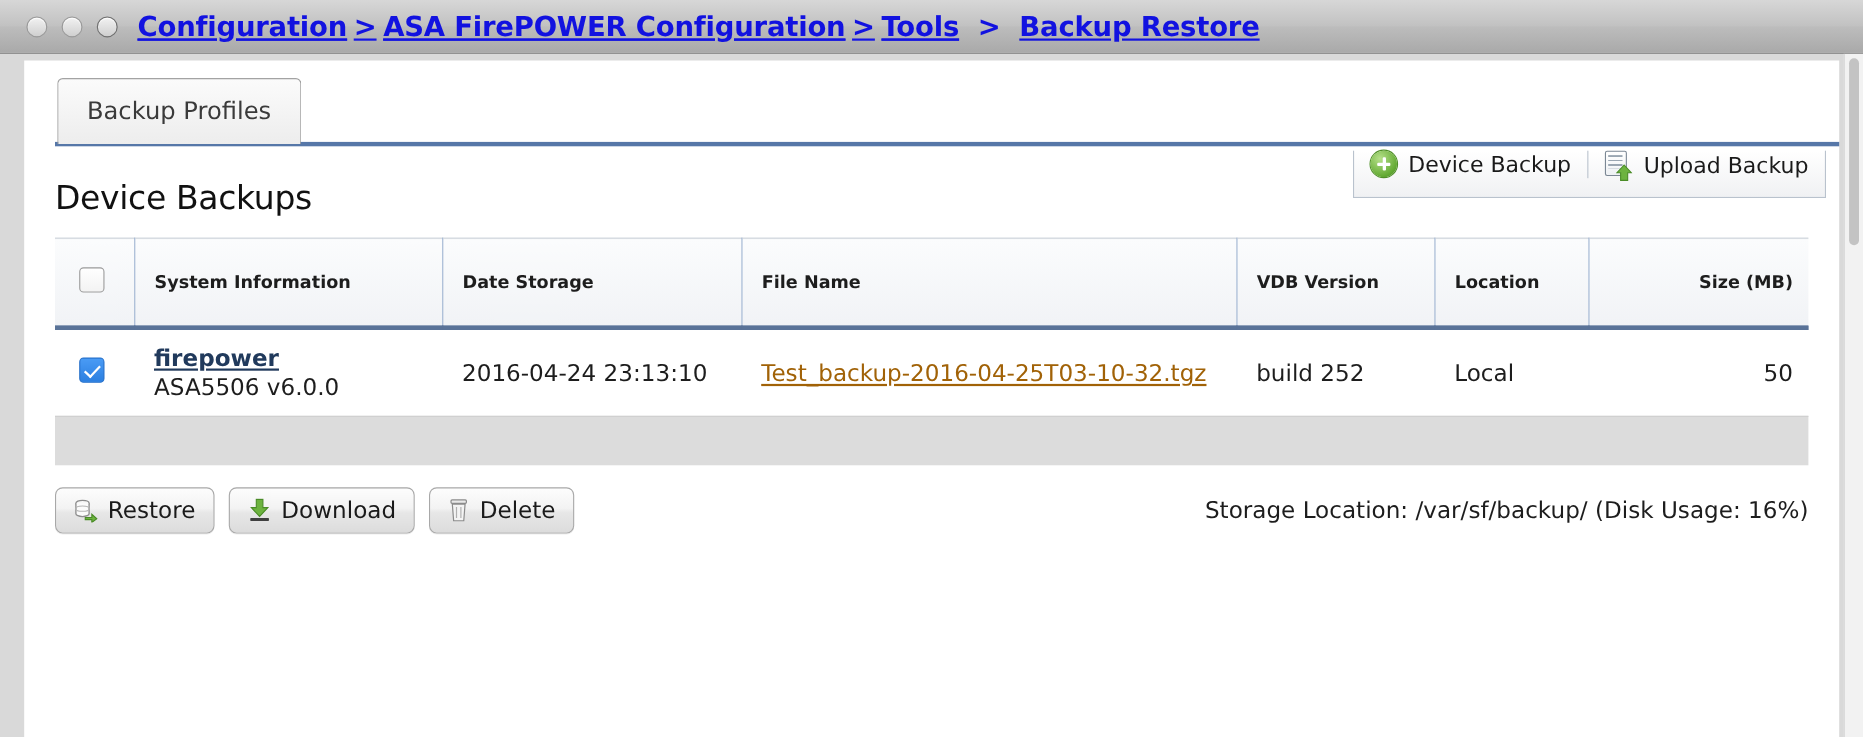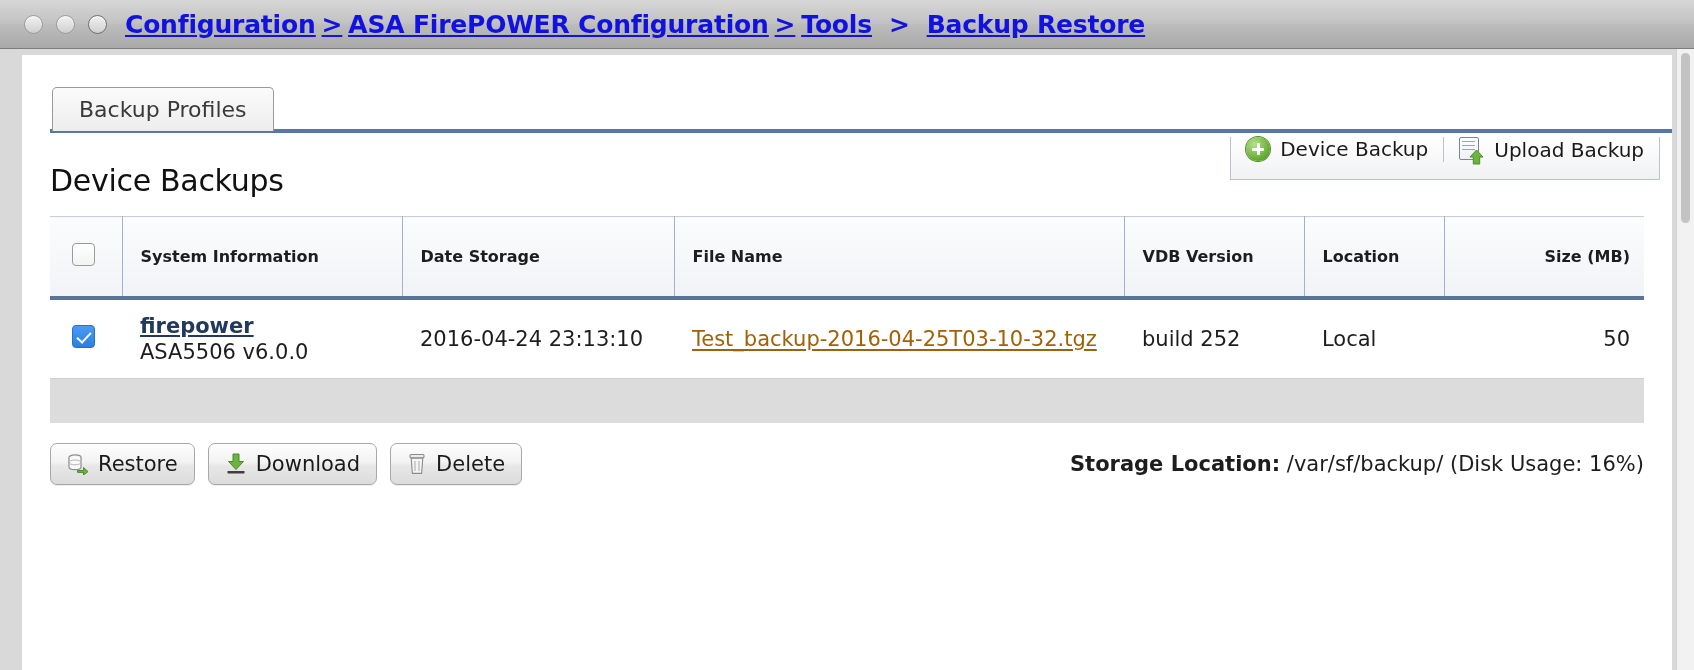--- a/index.html
+++ b/index.html
@@ -92,21 +92,21 @@
 
   
   .tabbar {
     position: relative;
     height: 47px;
     margin: 29px 0 0 28px;
     display: flex;
     align-items: flex-end;
   }
   .tab {
-    height: 44px;
+    height: 60px;
     box-sizing: border-box;
     display: flex;
     align-items: center;
     justify-content: center;
     font-size: 22px;
     padding: 0 26px;
     border-top-left-radius: 5px;
     border-top-right-radius: 5px;
     position: relative;
   }
@@ -299,21 +299,21 @@
     font-size: 21px;
     color: #1a1a1a;
     white-space: nowrap;
     box-shadow: 0 1px 0 rgba(0,0,0,0.07);
   }
   .storage {
     font-size: 21px;
     color: #1d1d1d;
     white-space: nowrap;
   }
-  .storage b { font-weight: bold; }
+  .storage b { font-weight: normal; }
 
   
   .icon-restore { width: 22px; height: 22px; position: relative; flex: none; }
   .icon-download { width: 22px; height: 22px; position: relative; flex: none; }
   .icon-trash { width: 20px; height: 22px; position: relative; flex: none; }
 
   
   .vscroll {
     position: absolute;
     right: 0; top: 49px; bottom: 0;

